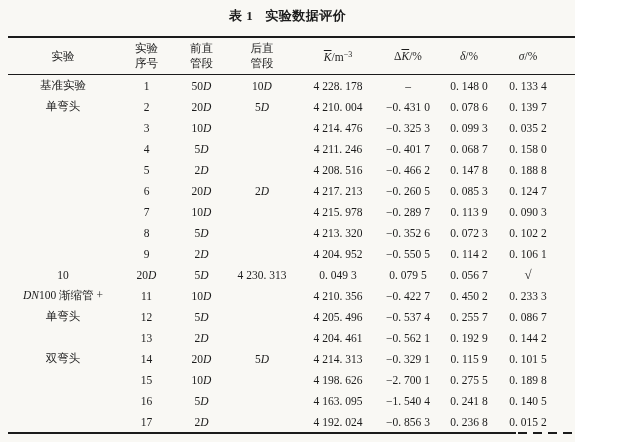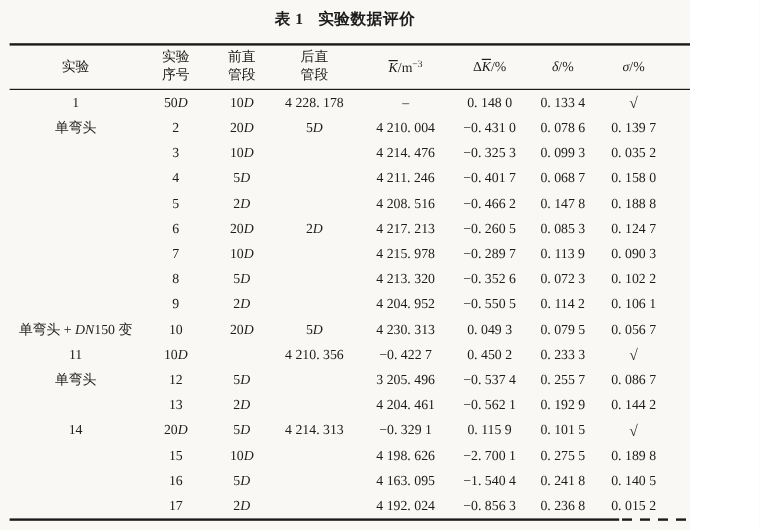--- a/index.html
+++ b/index.html
@@ -77,20 +77,21 @@
           <span>管段</span>
         </div>
         <div class="hcell"><i class="ov">K</i>/m<sup>−3</sup></div>
         <div class="hcell">Δ<i class="ov">K</i>/%</div>
         <div class="hcell"><i>δ</i>/%</div>
         <div class="hcell"><i>σ</i>/%</div>
         <div class="hcell">评价</div>
       </div>
     <div id="tbody">
         <div class="trow grid9">
+          <div class="cell c-type">基准实验</div>
           <div class="cell c-no">1</div>
           <div class="cell c-front">50<i>D</i></div>
           <div class="cell c-rear">10<i>D</i></div>
           <div class="cell c-kbar">4 228. 178</div>
           <div class="cell c-dkbar">–</div>
           <div class="cell c-delta">0. 148 0</div>
           <div class="cell c-sigma">0. 133 4</div>
           <div class="cell c-eval mark-check">√</div>
         </div>
         <div class="trow grid9">
@@ -175,63 +176,64 @@
           <div class="cell c-no">9</div>
           <div class="cell c-front">2<i>D</i></div>
           <div class="cell c-rear"></div>
           <div class="cell c-kbar">4 204. 952</div>
           <div class="cell c-dkbar">−0. 550 5</div>
           <div class="cell c-delta">0. 114 2</div>
           <div class="cell c-sigma">0. 106 1</div>
           <div class="cell c-eval mark-cross">×</div>
         </div>
         <div class="trow grid9">
-          <div class="cell c-type">单弯头 + <i>DN</i>150 变</div>
           <div class="cell c-no">10</div>
           <div class="cell c-front">20<i>D</i></div>
           <div class="cell c-rear">5<i>D</i></div>
           <div class="cell c-kbar">4 230. 313</div>
           <div class="cell c-dkbar">0. 049 3</div>
           <div class="cell c-delta">0. 079 5</div>
           <div class="cell c-sigma">0. 056 7</div>
           <div class="cell c-eval mark-check">√</div>
         </div>
         <div class="trow grid9">
+          <div class="cell c-type"><i>DN</i>100 渐缩管 +</div>
           <div class="cell c-no">11</div>
           <div class="cell c-front">10<i>D</i></div>
           <div class="cell c-rear"></div>
           <div class="cell c-kbar">4 210. 356</div>
           <div class="cell c-dkbar">−0. 422 7</div>
           <div class="cell c-delta">0. 450 2</div>
           <div class="cell c-sigma">0. 233 3</div>
           <div class="cell c-eval mark-check">√</div>
         </div>
         <div class="trow grid9">
           <div class="cell c-type">单弯头</div>
           <div class="cell c-no">12</div>
           <div class="cell c-front">5<i>D</i></div>
           <div class="cell c-rear"></div>
-          <div class="cell c-kbar">3 205. 496</div>
+          <div class="cell c-kbar">4 205. 496</div>
           <div class="cell c-dkbar">−0. 537 4</div>
           <div class="cell c-delta">0. 255 7</div>
           <div class="cell c-sigma">0. 086 7</div>
           <div class="cell c-eval mark-cross">×</div>
         </div>
         <div class="trow grid9">
           <div class="cell c-type"></div>
           <div class="cell c-no">13</div>
           <div class="cell c-front">2<i>D</i></div>
           <div class="cell c-rear"></div>
           <div class="cell c-kbar">4 204. 461</div>
           <div class="cell c-dkbar">−0. 562 1</div>
           <div class="cell c-delta">0. 192 9</div>
           <div class="cell c-sigma">0. 144 2</div>
           <div class="cell c-eval mark-cross">×</div>
         </div>
         <div class="trow grid9">
+          <div class="cell c-type">双弯头</div>
           <div class="cell c-no">14</div>
           <div class="cell c-front">20<i>D</i></div>
           <div class="cell c-rear">5<i>D</i></div>
           <div class="cell c-kbar">4 214. 313</div>
           <div class="cell c-dkbar">−0. 329 1</div>
           <div class="cell c-delta">0. 115 9</div>
           <div class="cell c-sigma">0. 101 5</div>
           <div class="cell c-eval mark-check">√</div>
         </div>
         <div class="trow grid9">

